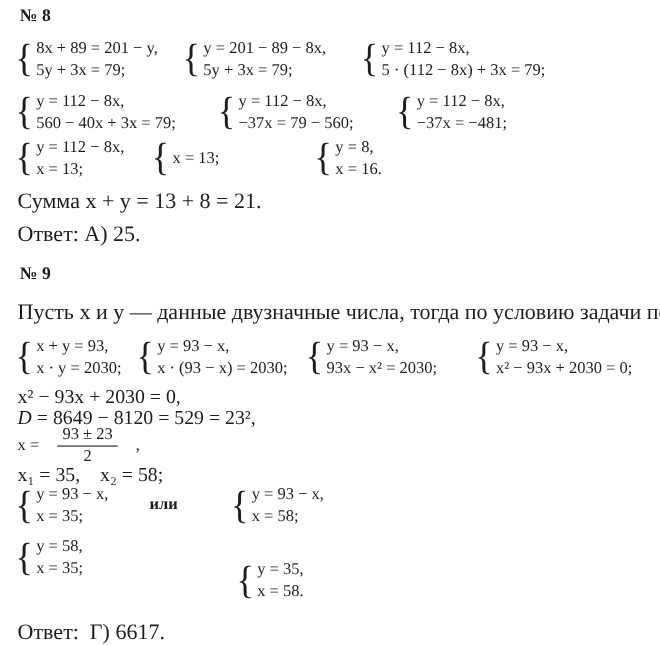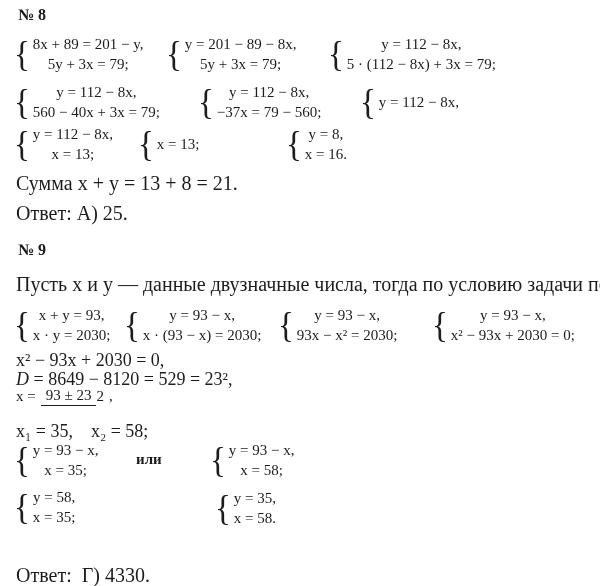--- a/index.html
+++ b/index.html
@@ -31,43 +31,43 @@
   .brace {
     display: block;
     font-size: 33px;
     line-height: 40px;
     font-weight: 400;
     transform: scaleY(1.08);
     margin-right: 3px;
     color: #1c1c1c;
   }
   .brace::before { content: "{"; }
-  .eqs { text-align: center; }
+  .eqs { text-align: left; }
   .eq {
     font-size: 15px;
     line-height: 20px;
     white-space: pre;
   }
   .work-line {
     position: absolute;
     font-size: 18px;
     white-space: pre;
   }
   .d-italic::first-letter { font-style: italic; }
   .frac-line {
     position: absolute;
     display: flex;
     align-items: center;
     font-size: 15px;
   }
   .frac {
     display: inline-flex;
-    flex-direction: row;
-    text-align: left;
-    margin: 0 5px;
+    flex-direction: column;
+    text-align: center;
+    margin: 0 16px;
   }
   .frac .num {
     padding: 0 5px 1px 5px;
     border-bottom: 1.2px solid #1c1c1c;
   }
   .frac .den { padding-top: 1px; }
   .or-label {
     position: absolute;
     font-size: 15px;
     font-weight: bold;
@@ -113,20 +113,21 @@
     <span class="brace"></span>
     <div class="eqs">
       <div class="eq">y = 112 − 8x,</div>
       <div class="eq">−37x = 79 − 560;</div>
     </div>
   </div>
   <div class="system" style="left:360px; top:82px">
     <span class="brace"></span>
     <div class="eqs">
       <div class="eq">y = 112 − 8x,</div>
+      <div class="eq">−37x = −481;</div>
     </div>
   </div>
 
   <div class="system" style="left:14px; top:124px">
     <span class="brace"></span>
     <div class="eqs">
       <div class="eq">y = 112 − 8x,</div>
       <div class="eq">x = 13;</div>
     </div>
   </div>
@@ -212,24 +213,24 @@
     </div>
   </div>
 
   <div class="system" style="left:14px; top:487px">
     <span class="brace"></span>
     <div class="eqs">
       <div class="eq">y = 58,</div>
       <div class="eq">x = 35;</div>
     </div>
   </div>
-  <div class="system" style="left:215px; top:488px">
+  <div class="system" style="left:215px; top:508px">
     <span class="brace"></span>
     <div class="eqs">
       <div class="eq">y = 35,</div>
       <div class="eq">x = 58.</div>
     </div>
   </div>
 
 
-  <div class="tline" style="left:16px; top:564px">Ответ:  Г) 4330.</div>
+  <div class="tline" style="left:16px; top:564px">Ответ:  Г) 6617.</div>
 
 </div>
 
 </body></html>

